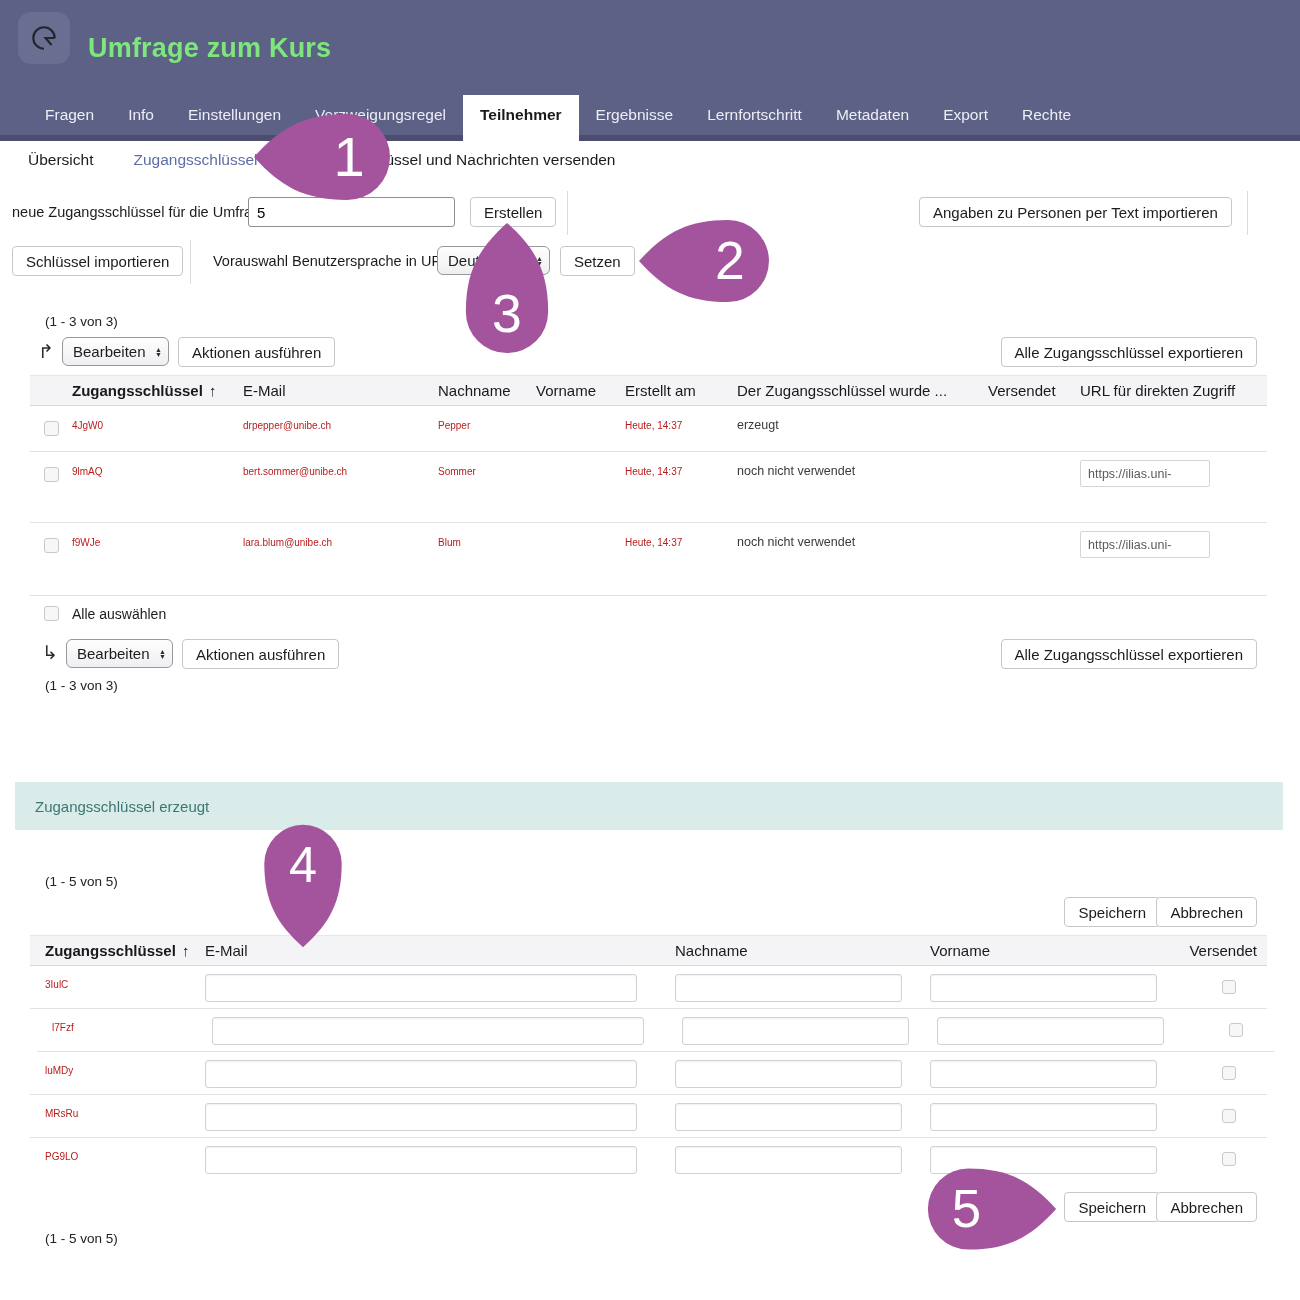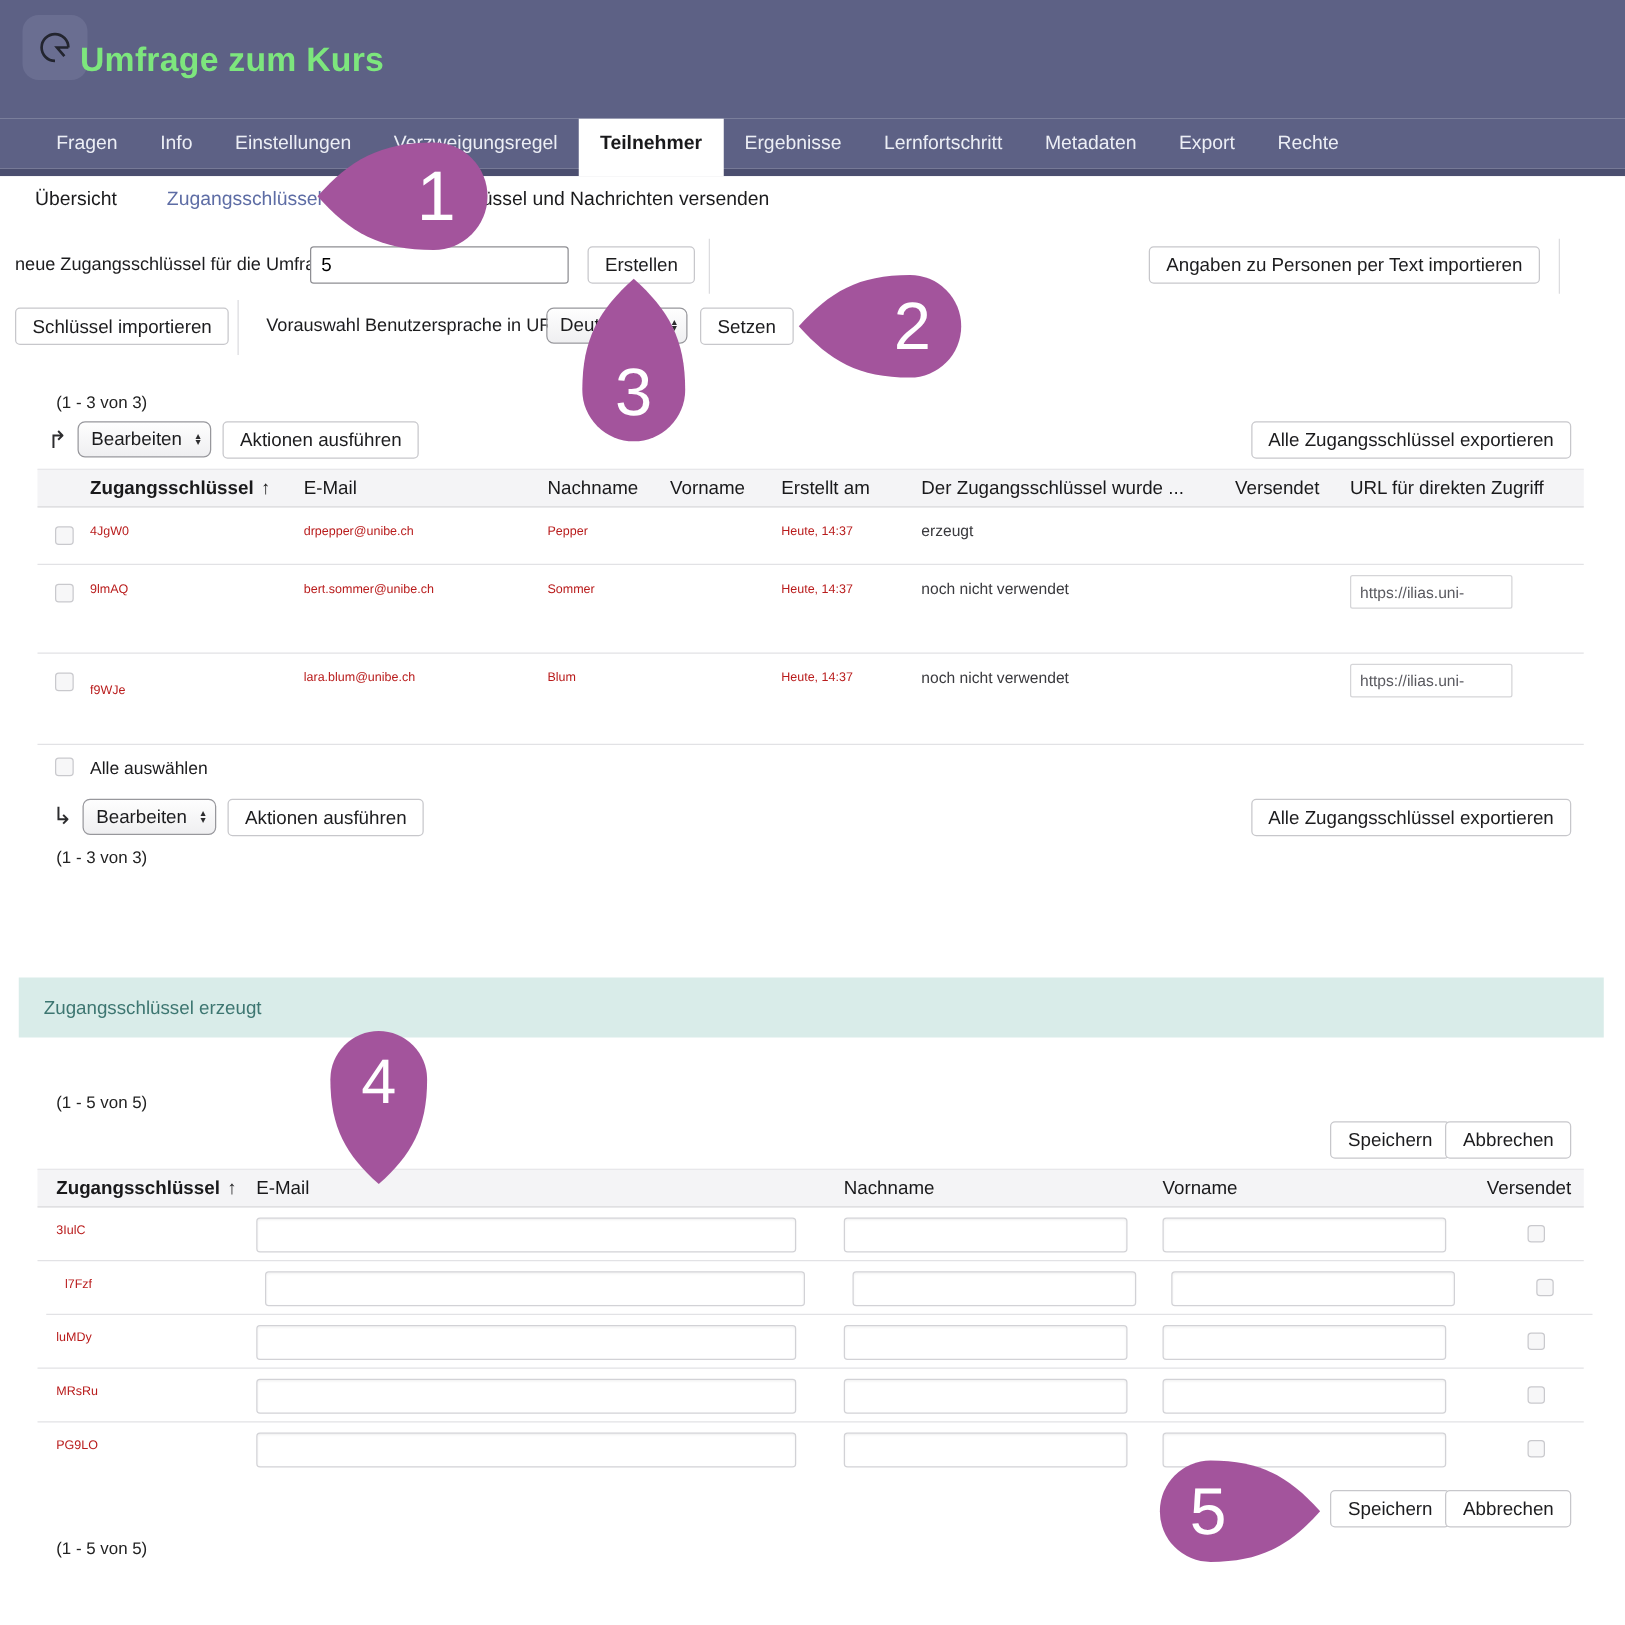--- a/index.html
+++ b/index.html
@@ -9,21 +9,21 @@
     --row_border:#e2e2e5; --btn_border:#c7c7cb; --text:#1c1c1e;
   }
   *{margin:0;padding:0;box-sizing:border-box}
   body{background:#fff;font-family:"Liberation Sans",sans-serif;color:var(--text)}
   .page{position:relative;width:1300px;height:1300px;background:#fff;overflow:hidden}
   .abs{position:absolute}
 
   
   .header{left:0;top:0;width:1300px;height:95px;background:var(--header_bg)}
   .logo{left:18px;top:12px;width:52px;height:52px;background:var(--logo_bg);border-radius:13px;display:flex;align-items:center;justify-content:center}
-  .title{left:64px;top:33px;font-size:27px;font-weight:700;color:var(--title_green);letter-spacing:.2px}
+  .title{left:88px;top:33px;font-size:27px;font-weight:700;color:var(--title_green);letter-spacing:.2px}
 
   
   .tabbar{left:0;top:95px;width:1300px;height:40px;background:var(--header_bg);display:flex;padding-left:28px}
   .tabstrip{left:0;top:135px;width:1300px;height:6px;background:var(--header_strip)}
   .tab{height:40px;line-height:40px;padding:0 17px;font-size:15.5px;color:#eceef5;white-space:nowrap;cursor:default}
   .tab.active{background:#fff;color:#1a1a1c;height:46px;font-weight:600;position:relative;z-index:2}
 
   
   .subtabs{left:0;top:141px;width:1300px;height:38px;background:#fff;display:flex;align-items:center;gap:40px;padding-left:28px;font-size:15.5px}
   .subtab{color:#1b1b1d;white-space:nowrap}
@@ -153,21 +153,21 @@
     <span class="cb abs" style="left:14px;top:15px"></span>
     <span class="cell" style="left:42px;top:14px">9lmAQ</span>
     <span class="cell" style="left:213px;top:14px">bert.sommer@unibe.ch</span>
     <span class="cell" style="left:408px;top:14px">Sommer</span>
     <span class="cell" style="left:595px;top:14px">Heute, 14:37</span>
     <span class="cell small" style="left:707px;top:12px">noch nicht verwendet</span>
     <input class="urlinput abs" style="left: 1050px; top: 8px;" value="https://ilias.uni-">
   </div>
   <div class="abs row" style="left:30px;top:523px;width:1237px;height:73px">
     <span class="cb abs" style="left:14px;top:15px"></span>
-    <span class="cell" style="left:42px;top:24px">f9WJe</span>
+    <span class="cell" style="left:42px;top:14px">f9WJe</span>
     <span class="cell" style="left:213px;top:14px">lara.blum@unibe.ch</span>
     <span class="cell" style="left:408px;top:14px">Blum</span>
     <span class="cell" style="left:595px;top:14px">Heute, 14:37</span>
     <span class="cell small" style="left:707px;top:12px">noch nicht verwendet</span>
     <input class="urlinput abs" style="left: 1050px; top: 8px;" value="https://ilias.uni-">
   </div>
 
   <span class="cb abs" style="left:44px;top:606px"></span>
   <span class="abs" style="left:72px;top:606px;font-size:14px">Alle auswählen</span>
 

